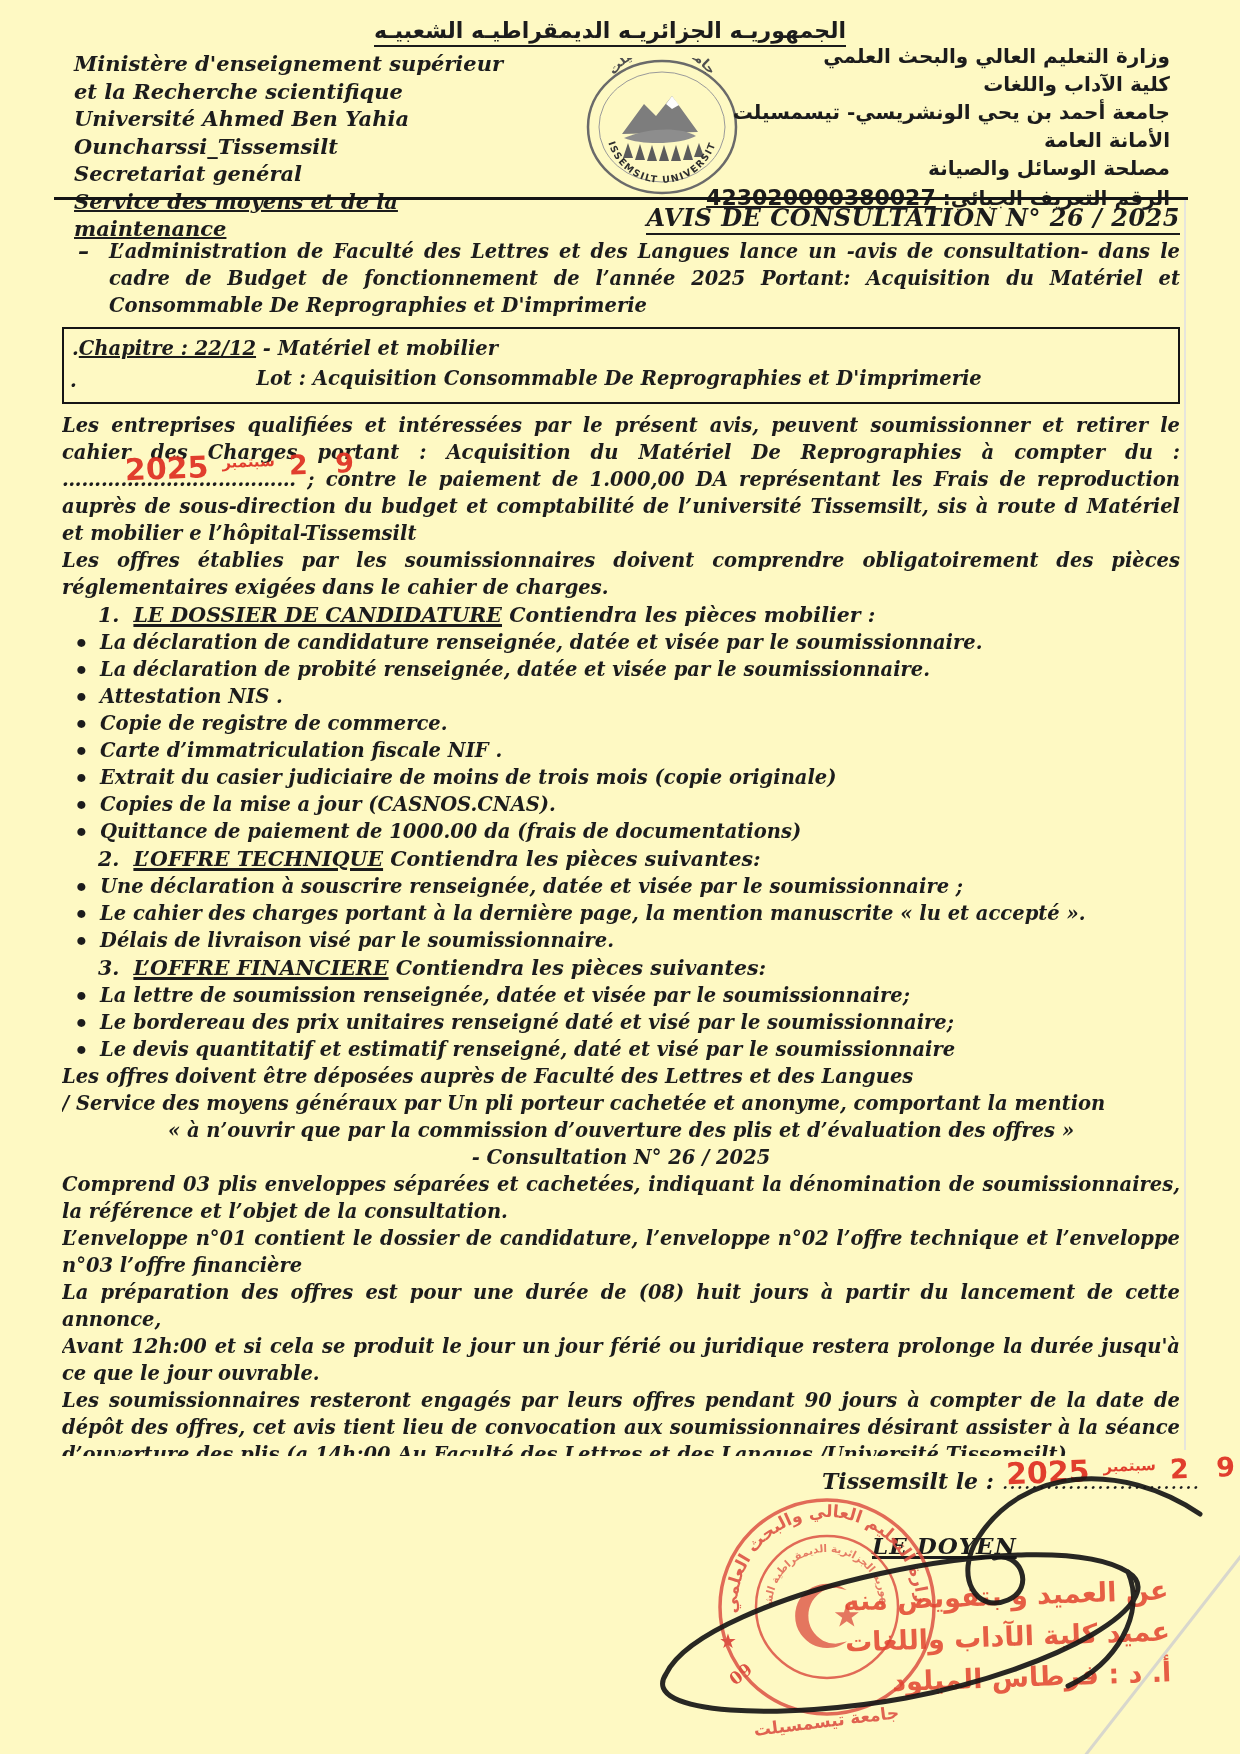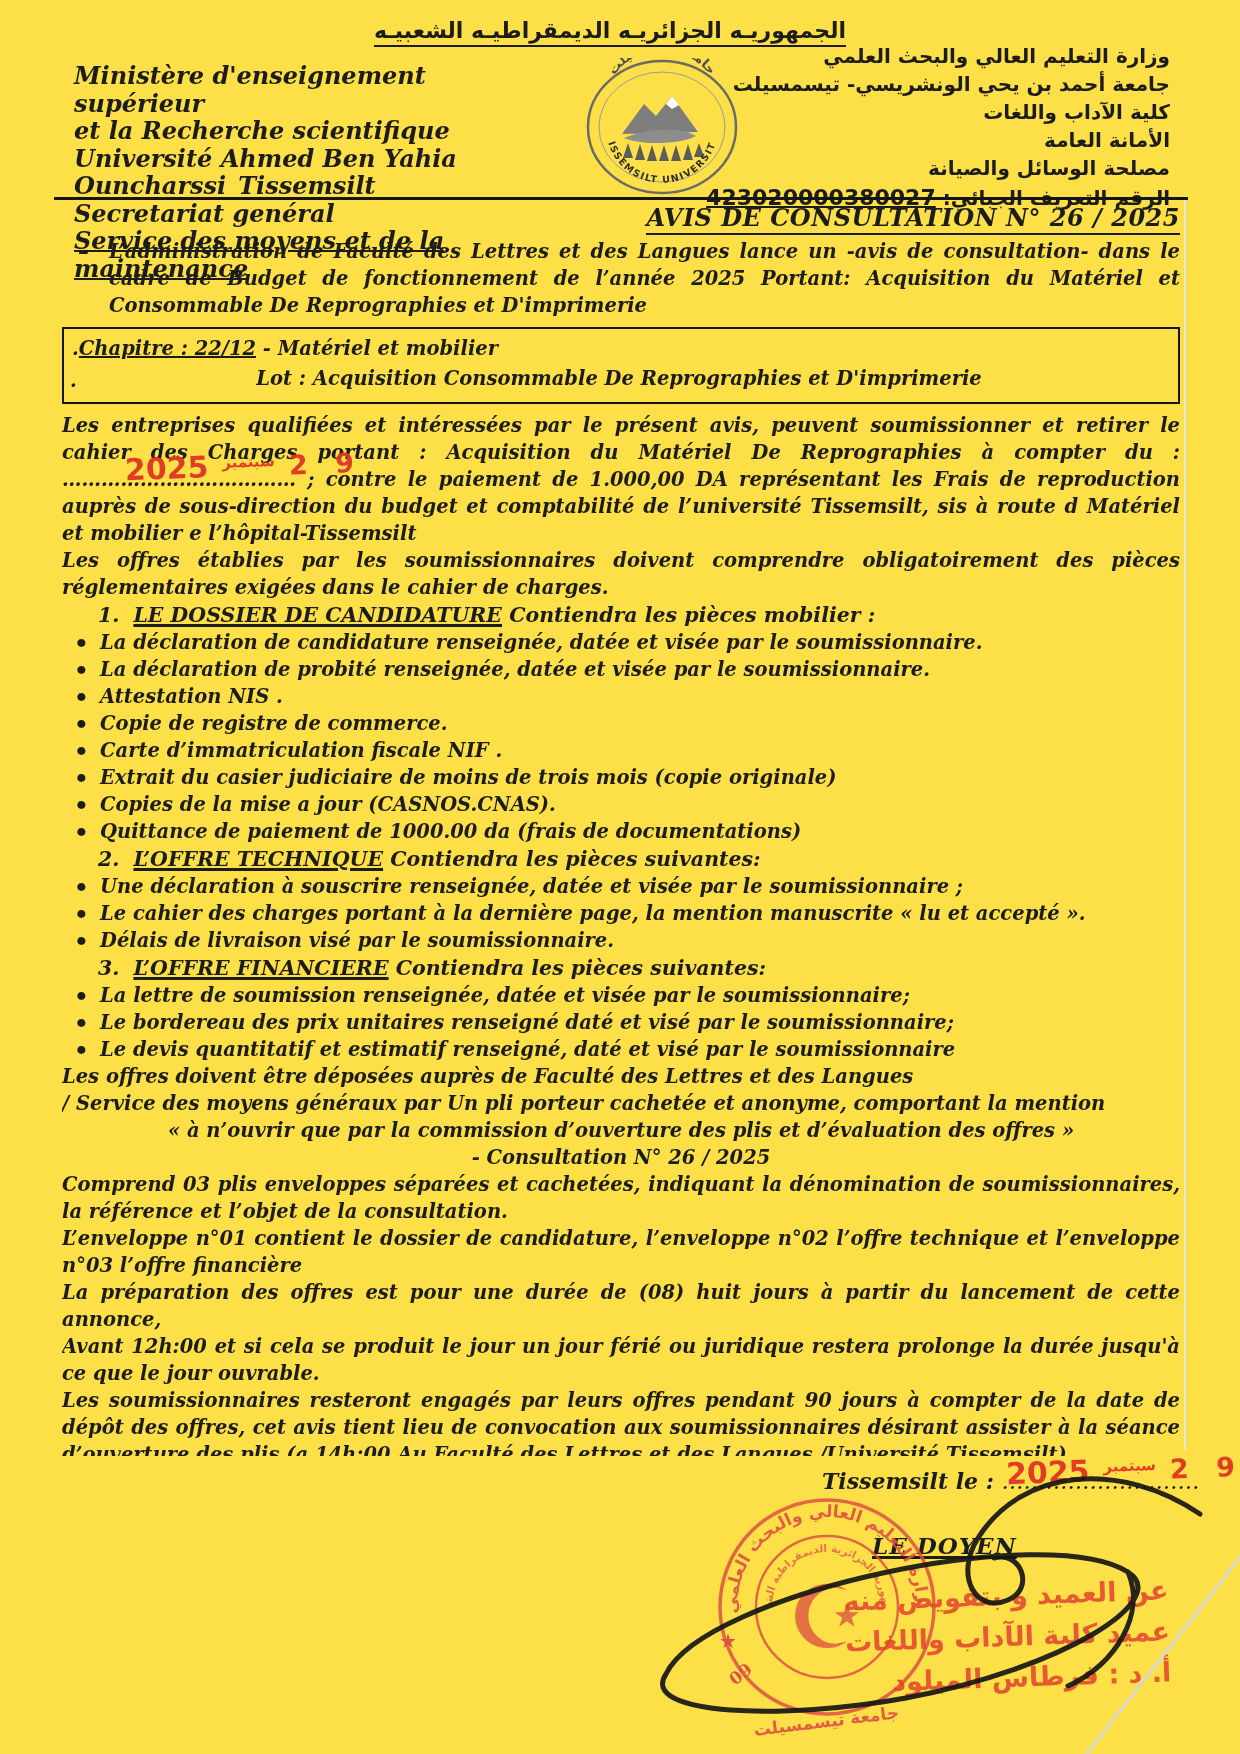--- a/index.html
+++ b/index.html
@@ -5,39 +5,39 @@
   :root{
     --ink:#1c1c1c;
     --red:#e03425;
     --seal:#dd5244;
   }
   html,body{margin:0;padding:0;background:#888;}
   .page{
     position:relative;
     width:1240px;height:1754px;
     margin:0 auto;
-    background:#fde047;
+    background:#fef9c3;
     overflow:hidden;
     color:var(--ink);
     font-family:"DejaVu Serif",serif;
   }
   .fr{font-family:"DejaVu Serif",serif;font-style:italic;font-weight:bold;}
   .ar{font-family:"DejaVu Sans",sans-serif;font-weight:bold;direction:rtl;}
   .u{text-decoration:underline;text-decoration-thickness:2px;}
   .b{font-weight:bold;}
 
   
   .top-ar-title{
     position:absolute;left:330px;top:16px;width:560px;
     text-align:center;font-size:22px;line-height:30px;
   }
   .top-ar-title span{border-bottom:2.5px solid var(--ink);padding-bottom:2px;}
   .hdr-fr{
-    position:absolute;left:74px;top:62px;width:470px;
-    font-size:24px;line-height:27.5px;
+    position:absolute;left:74px;top:50px;width:470px;
+    font-size:21px;line-height:27.5px;
   }
   .hdr-fr .line:last-child{text-decoration:underline;text-decoration-thickness:2px;}
   .hdr-ar{
     position:absolute;right:70px;top:42px;width:470px;
     text-align:right;font-size:20px;line-height:28px;
   }
   .tax-row{margin-top:2px;font-size:20px;}
   .tax-num{font-family:"DejaVu Sans",sans-serif;font-weight:bold;direction:ltr;unicode-bidi:embed;
     text-decoration:underline;text-decoration-thickness:2px;font-size:22px;}
   .logo-wrap{position:absolute;left:584px;top:58px;width:156px;height:140px;}
@@ -152,22 +152,22 @@
       </g>
       <path id="logoBottom" d="M 25,87 A 56,56 0 0 0 131,87" fill="none"></path>
       <text font-family="DejaVu Sans, sans-serif" font-size="9.5" letter-spacing="1.5" font-weight="bold" fill="#2e2e2e">
         <textPath href="#logoBottom" startOffset="50%" text-anchor="middle">TISSEMSILT UNIVERSITY</textPath>
       </text>
     </svg>
   </div>
 
   <div class="hdr-ar ar">
     <div class="line">وزارة التعليم العالي والبحث العلمي</div>
+    <div class="line">كلية الآداب واللغات</div>
     <div class="line">جامعة أحمد بن يحي الونشريسي- تيسمسيلت</div>
-    <div class="line">كلية الآداب واللغات</div>
     <div class="line">الأمانة العامة</div>
     <div class="line">مصلحة الوسائل والصيانة</div>
     <div class="tax-row">
       <span>الرقم التعريف الجبائي:</span>
       <span class="tax-num">423020000380027</span>
     </div>
   </div>
 
   <div class="hrule"></div>
   <div class="scan-line"></div>

